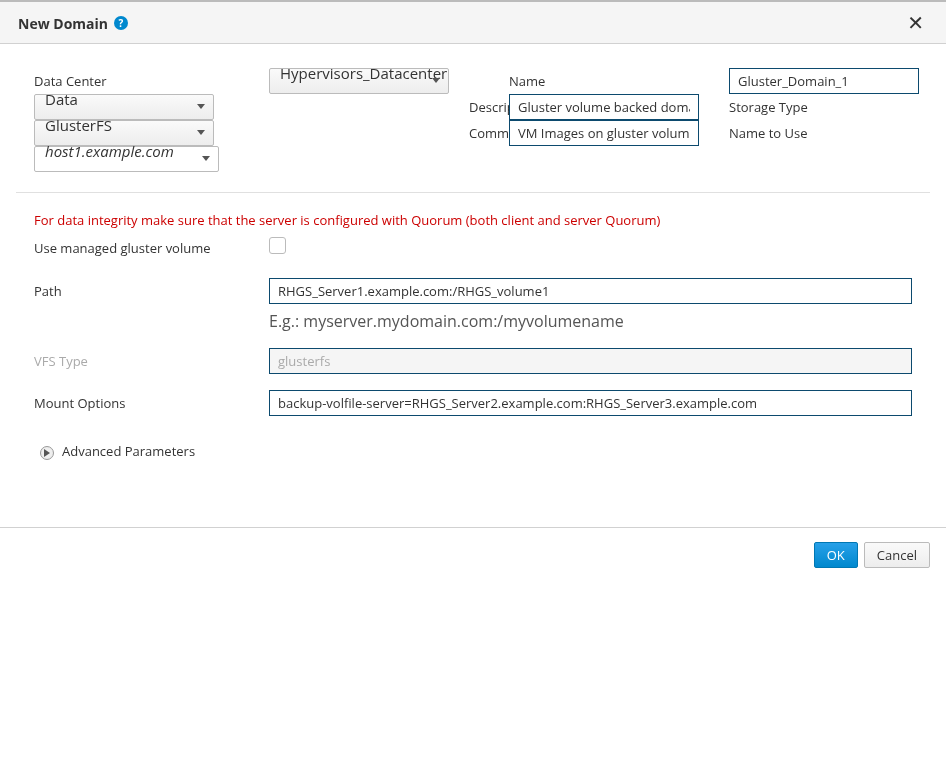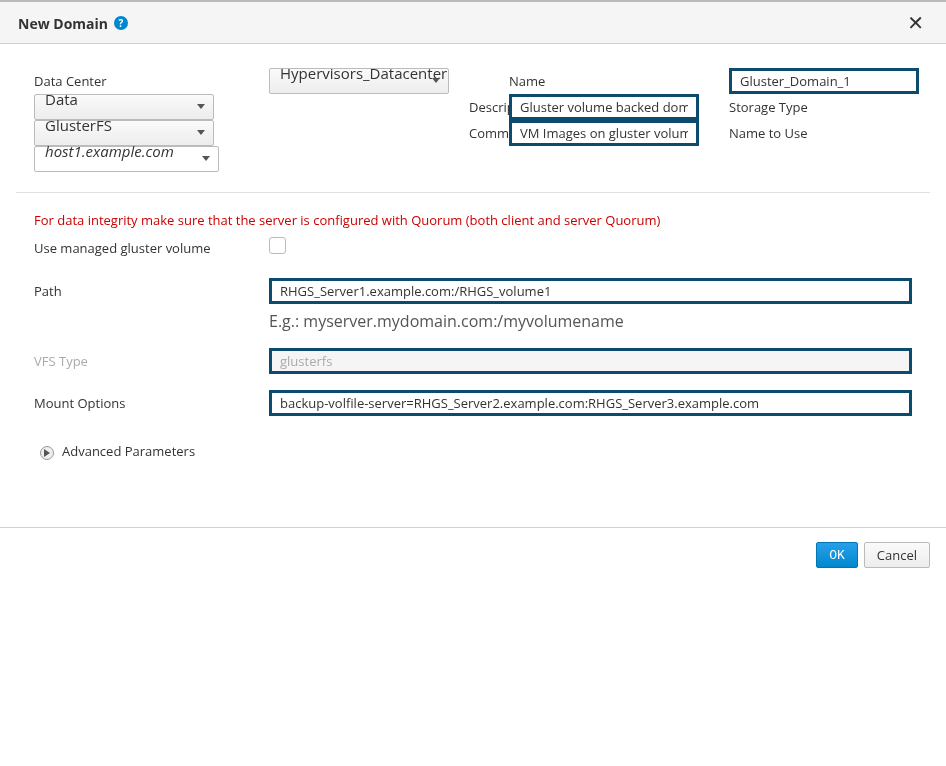--- a/index.html
+++ b/index.html
@@ -91,21 +91,21 @@
 
   .select.white {
     background: #fff;
     width: 185px;
     font-style: italic;
   }
 
   .text-input {
     width: 190px;
     height: 26px;
-    border: 3px solid #0c4a6e;
+    border: 1px solid #0c4a6e;
     background: #fff;
     padding: 0 8px;
     font-size: 13px;
     color: #333;
     font-family: inherit;
   }
   .text-input.full {
     width: 100%;
   }
   .text-input.ro {
@@ -186,21 +186,20 @@
     background: linear-gradient(#fafafa,#ededed);
     font-size: 13px;
     color: #333;
     cursor: pointer;
     font-family: inherit;
   }
   .btn.primary {
     background: linear-gradient(#27a0e8,#0088ce);
     border-color: #0077b3;
     color: #fff;
-    font-family: Liberation Mono, monospace;
   }
 </style>
 </head>
 <body>
 
 <div class="dialog">
 
   <div class="titlebar">
     <span class="title">New Domain</span>
     <span class="help">?</span>

